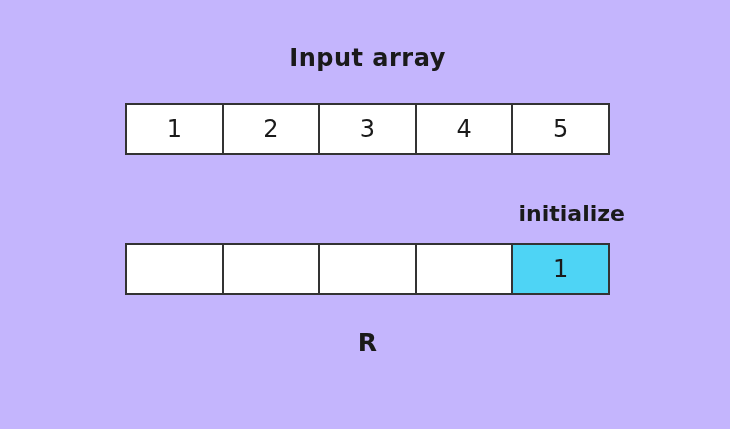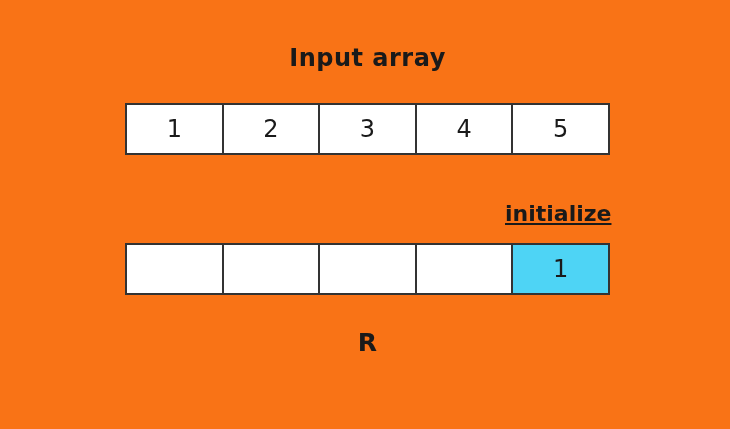--- a/index.html
+++ b/index.html
@@ -5,21 +5,21 @@
   html, body {
     margin: 0;
     padding: 0;
     background: #ffffff;
     font-family: "DejaVu Sans", "Liberation Sans", sans-serif;
   }
   .canvas {
     position: relative;
     width: 730px;
     height: 429px;
-    background: #f97316;
+    background: #c4b5fd;
     overflow: hidden;
     color: #1a1a1a;
   }
   .title {
     position: absolute;
     top: 44px;
     left: 125px;
     width: 485px;
     text-align: center;
     font-size: 24px;
@@ -46,24 +46,23 @@
     font-size: 24px;
     border-left: 2px solid #333333;
     box-sizing: border-box;
   }
   .cell:first-child { border-left: none; }
   .annotation {
     position: absolute;
     top: 201px;
     left: 505px;
     width: 120px;
-    text-align: left;
+    text-align: right;
     font-size: 22px;
     font-weight: bold;
-    text-decoration: underline;
   }
   .r-label {
     position: absolute;
     top: 328px;
     left: 125px;
     width: 485px;
     text-align: center;
     font-size: 25px;
     font-weight: bold;
   }

